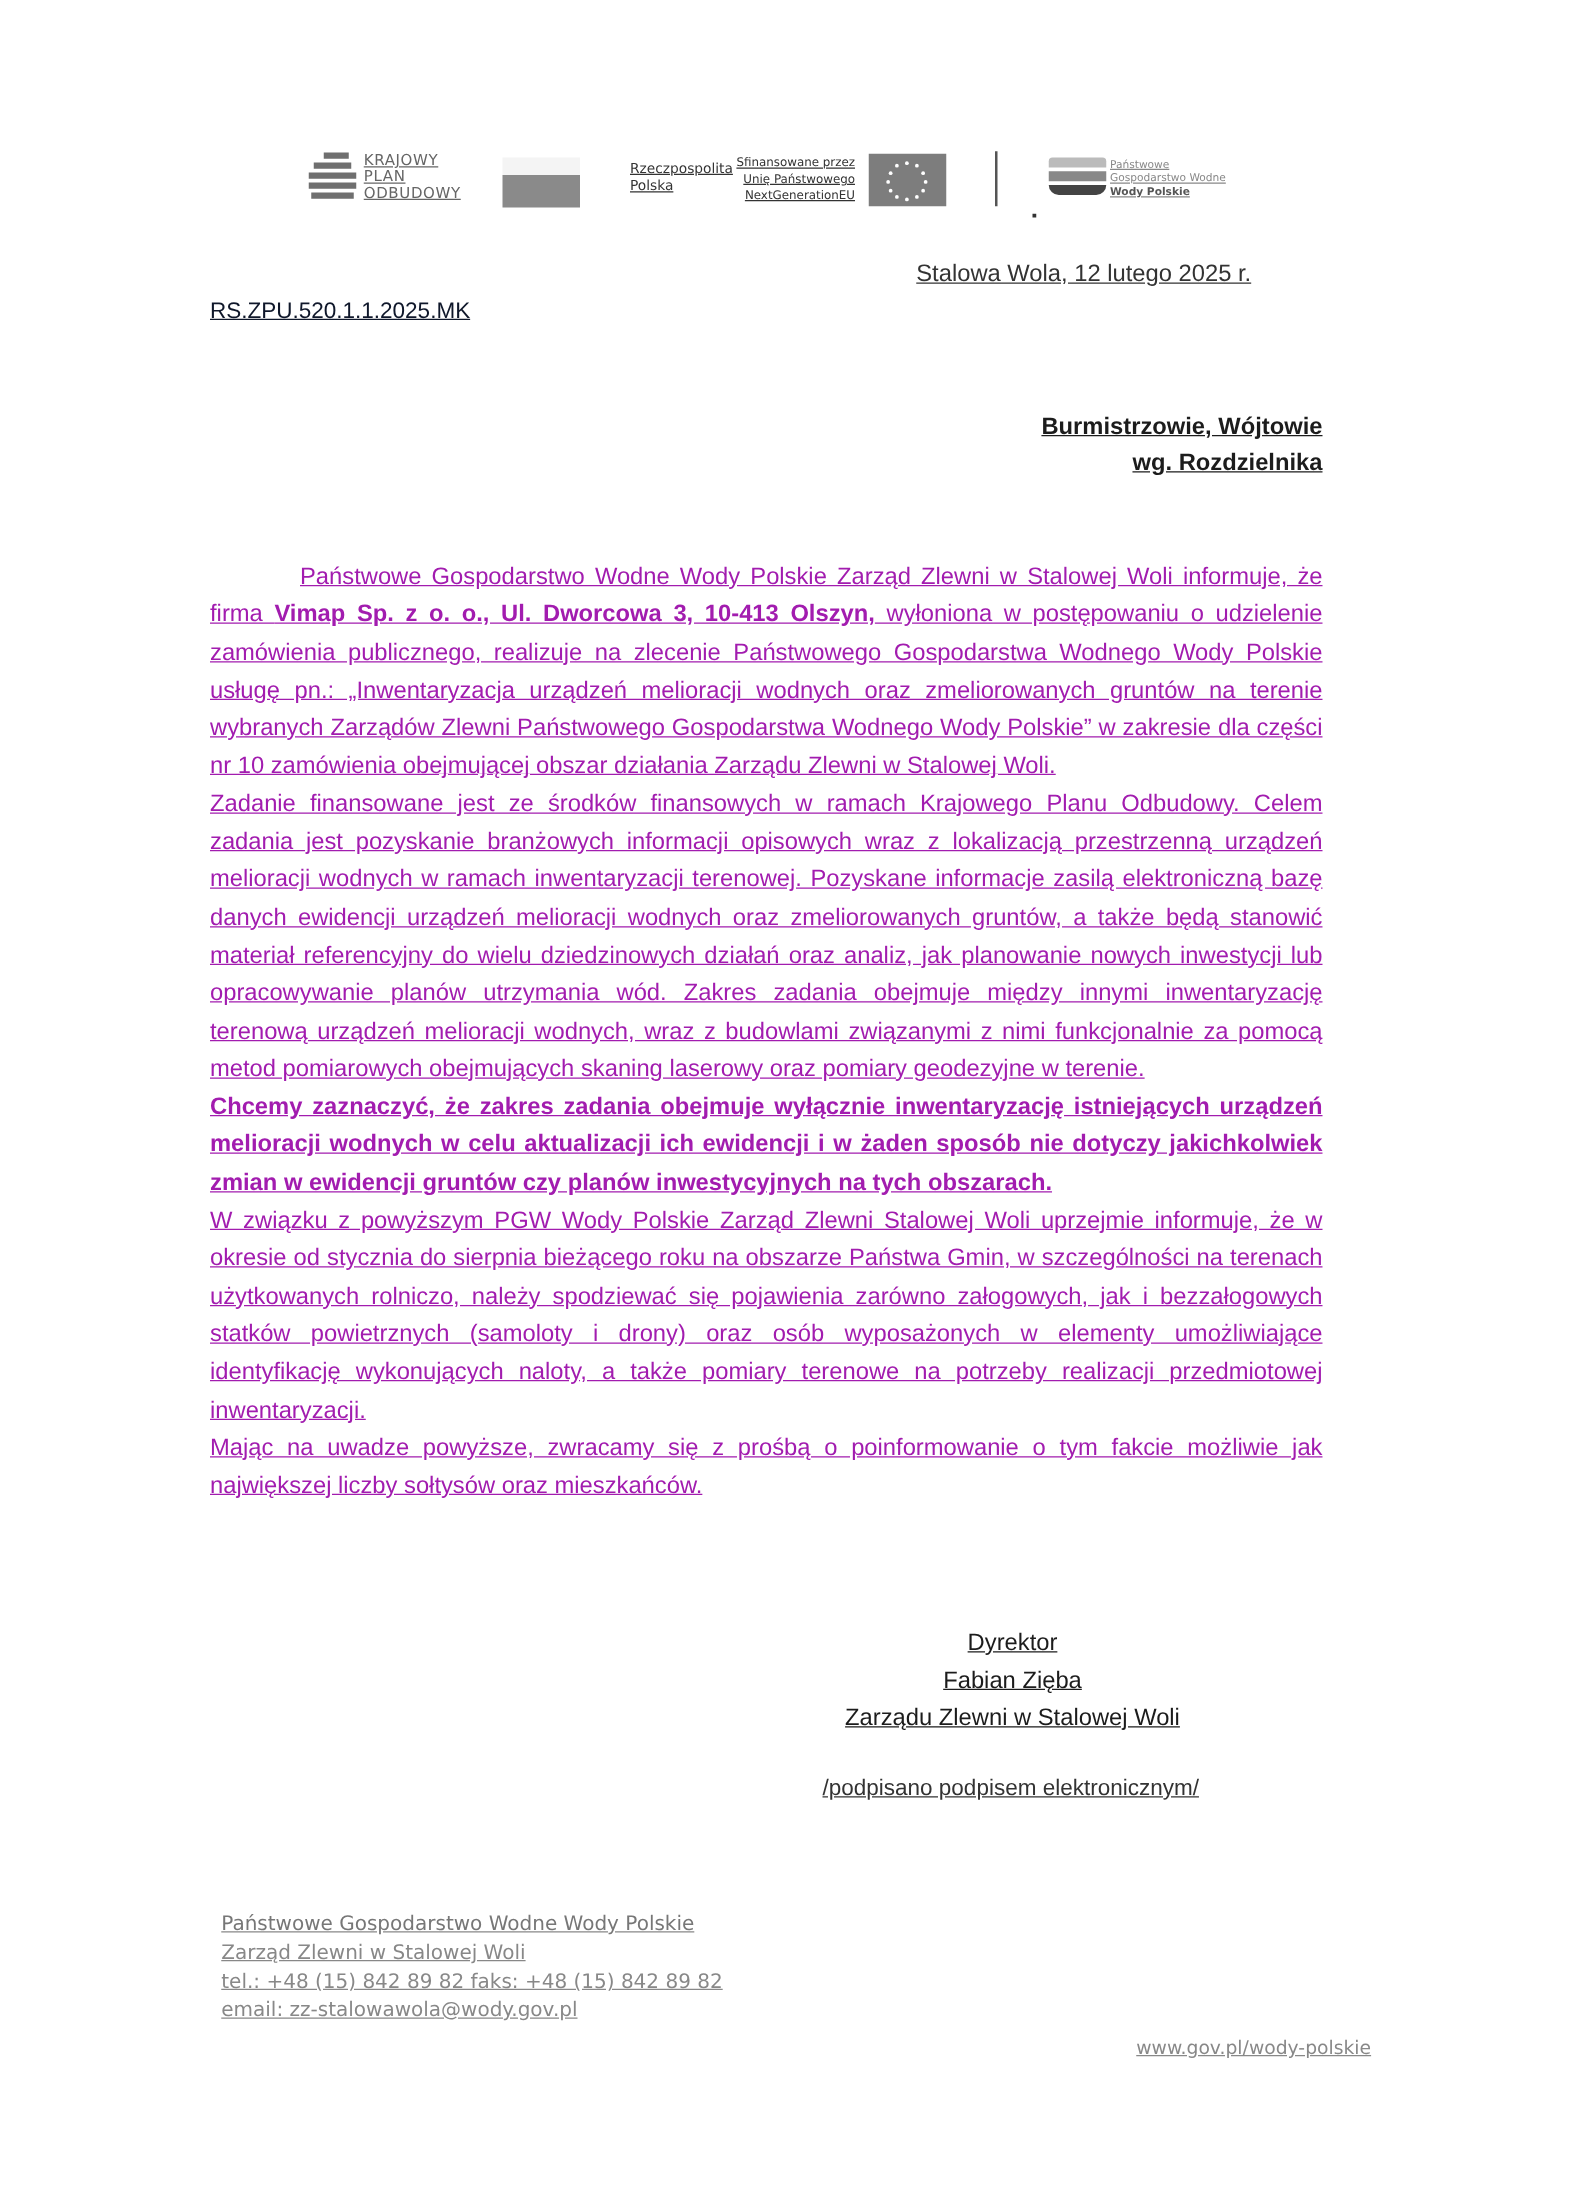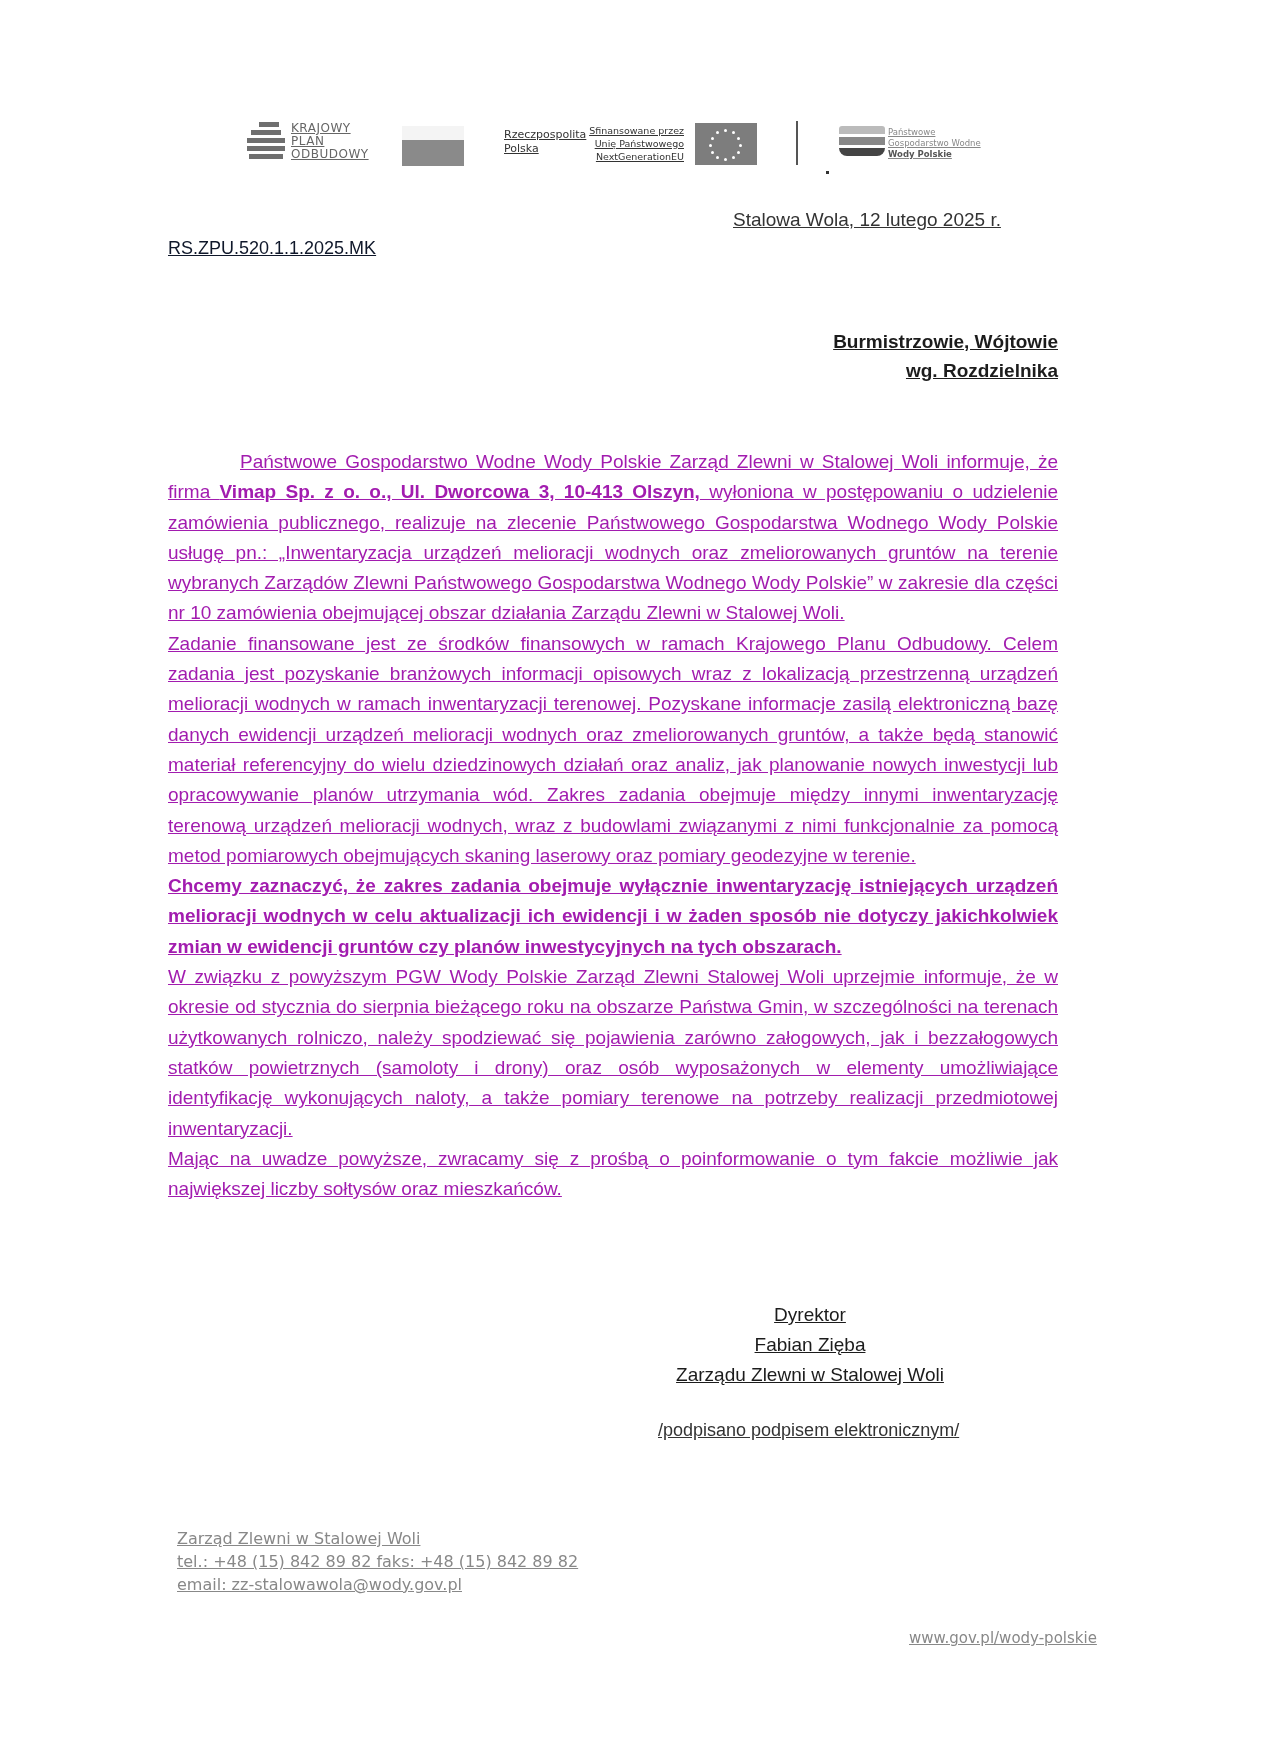--- a/index.html
+++ b/index.html
@@ -107,17 +107,18 @@
 </div>
 
 <div class="abs sig">
   <div>Dyrektor</div>
   <div>Fabian Zięba</div>
   <div>Zarządu Zlewni w Stalowej Woli</div>
 </div>
 <div class="abs signed">/podpisano podpisem elektronicznym/</div>
 
 <div class="abs footer">
+  <div class="org">Państwowe Gospodarstwo Wodne Wody Polskie</div>
   <div>Zarząd Zlewni w Stalowej Woli</div>
   <div>tel.: +48 (15) 842 89 82 faks: +48 (15) 842 89 82</div>
   <div>email: zz-stalowawola@wody.gov.pl</div>
 </div>
 <div class="abs www">www.gov.pl/wody-polskie</div>
 
 </body></html>

